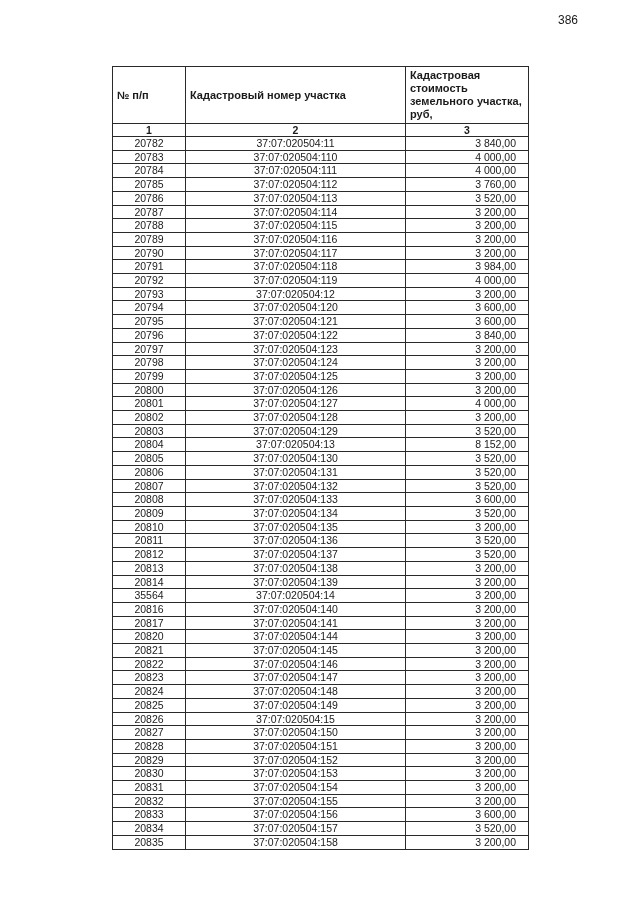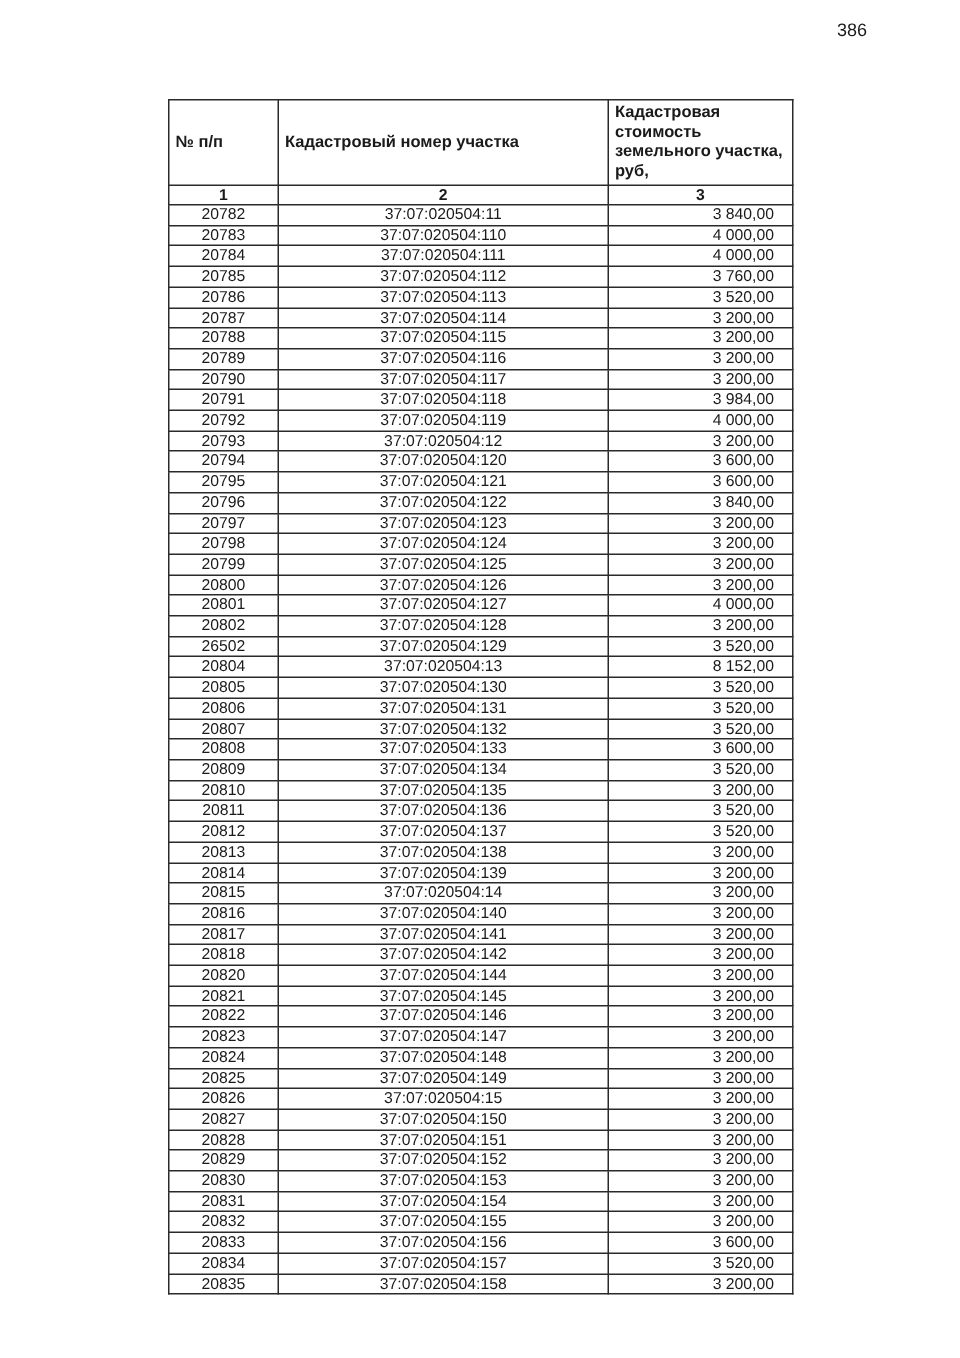--- a/index.html
+++ b/index.html
@@ -191,21 +191,21 @@
         <td class="col-num">20801</td>
         <td class="col-cadastral">37:07:020504:127</td>
         <td class="col-value">4 000,00</td>
       </tr>
       <tr>
         <td class="col-num">20802</td>
         <td class="col-cadastral">37:07:020504:128</td>
         <td class="col-value">3 200,00</td>
       </tr>
       <tr>
-        <td class="col-num">26502</td>
+        <td class="col-num">20803</td>
         <td class="col-cadastral">37:07:020504:129</td>
         <td class="col-value">3 520,00</td>
       </tr>
       <tr>
         <td class="col-num">20804</td>
         <td class="col-cadastral">37:07:020504:13</td>
         <td class="col-value">8 152,00</td>
       </tr>
       <tr>
         <td class="col-num">20805</td>
@@ -251,37 +251,32 @@
         <td class="col-num">20813</td>
         <td class="col-cadastral">37:07:020504:138</td>
         <td class="col-value">3 200,00</td>
       </tr>
       <tr>
         <td class="col-num">20814</td>
         <td class="col-cadastral">37:07:020504:139</td>
         <td class="col-value">3 200,00</td>
       </tr>
       <tr>
-        <td class="col-num">20815</td>
+        <td class="col-num">35564</td>
         <td class="col-cadastral">37:07:020504:14</td>
         <td class="col-value">3 200,00</td>
       </tr>
       <tr>
         <td class="col-num">20816</td>
         <td class="col-cadastral">37:07:020504:140</td>
         <td class="col-value">3 200,00</td>
       </tr>
       <tr>
         <td class="col-num">20817</td>
         <td class="col-cadastral">37:07:020504:141</td>
-        <td class="col-value">3 200,00</td>
-      </tr>
-      <tr>
-        <td class="col-num">20818</td>
-        <td class="col-cadastral">37:07:020504:142</td>
         <td class="col-value">3 200,00</td>
       </tr>
       <tr>
         <td class="col-num">20820</td>
         <td class="col-cadastral">37:07:020504:144</td>
         <td class="col-value">3 200,00</td>
       </tr>
       <tr>
         <td class="col-num">20821</td>
         <td class="col-cadastral">37:07:020504:145</td>

